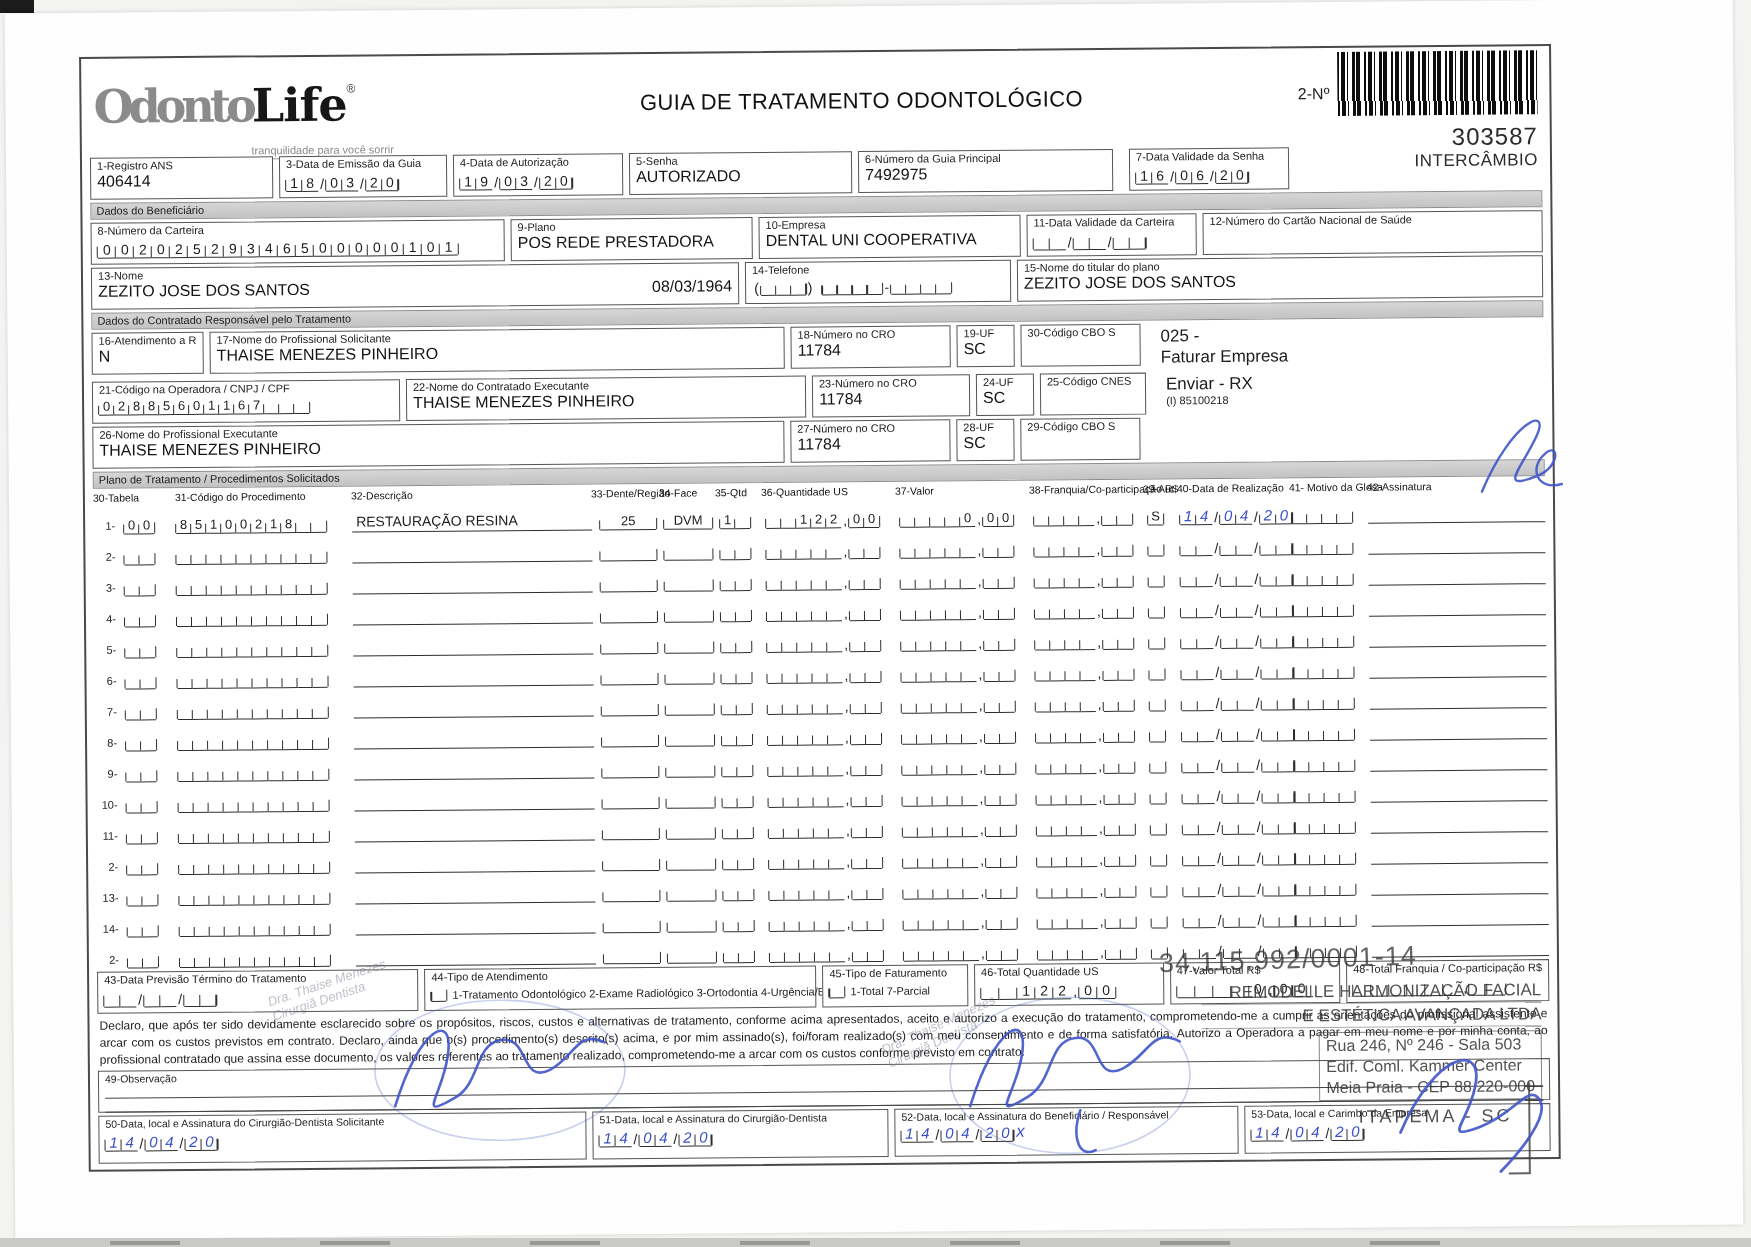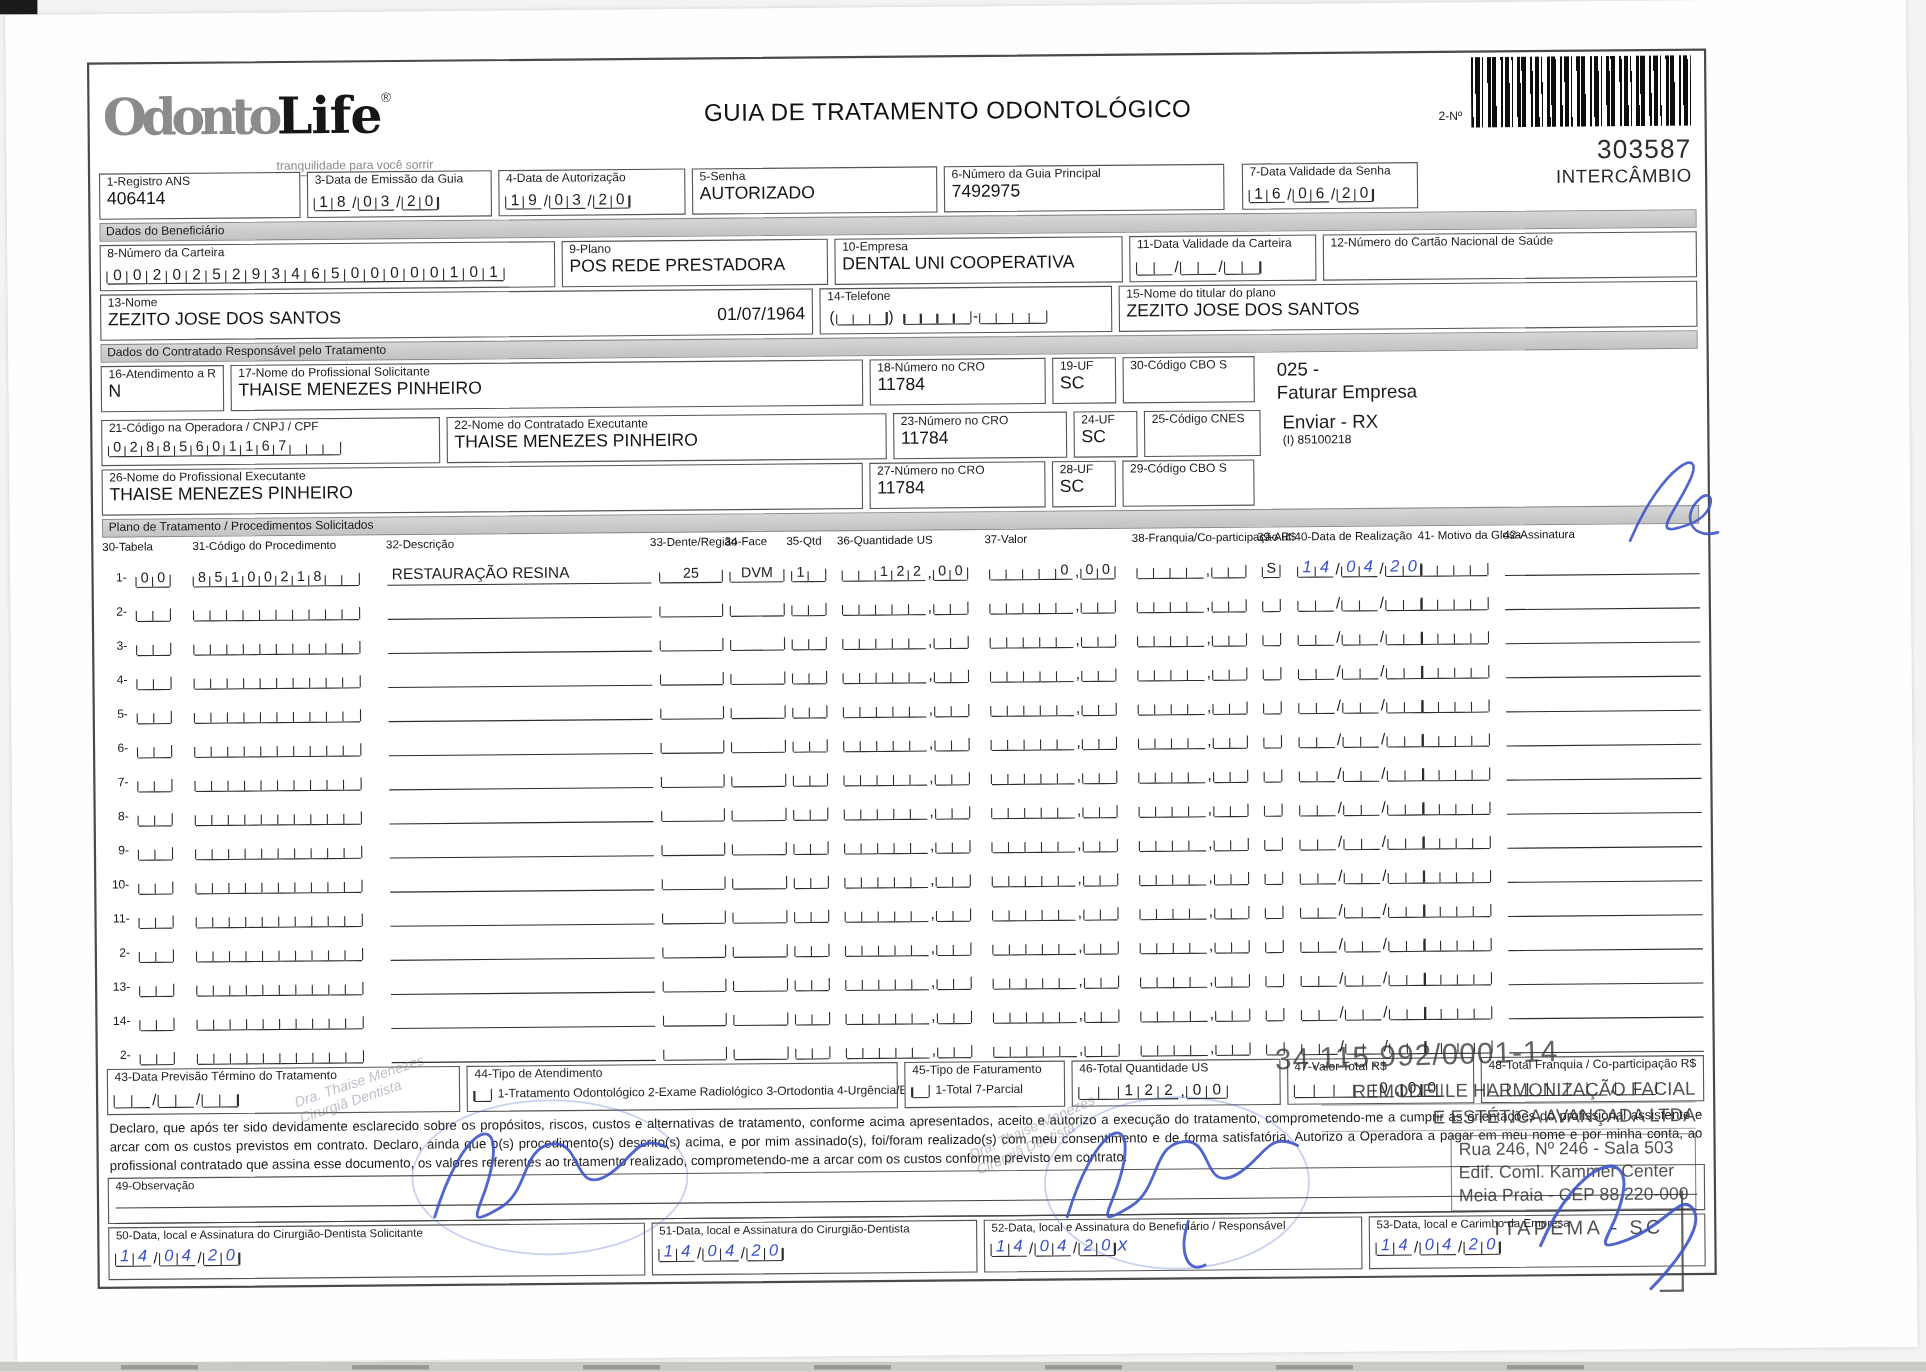--- a/index.html
+++ b/index.html
@@ -13,21 +13,21 @@
   .header{display:flex;padding:6px 10px 2px 12px;height:88px;}
   .logo{width:340px;}
   .logo-line{line-height:52px;white-space:nowrap;}
   .lg-o{font-family:"DejaVu Serif",serif;font-weight:bold;font-size:46px;color:#8b8b8b;letter-spacing:-5px;}
   .lg-l{font-family:"DejaVu Serif",serif;font-weight:bold;font-size:46px;color:#161616;letter-spacing:-1px;}
   .lg-r{font-size:12px;color:#333;vertical-align:28px;}
   .tagline{font-size:11px;color:#8a8a8a;width:300px;text-align:right;border-bottom:1px solid #999;padding:2px 14px 2px 0;}
   .title{flex:1;text-align:center;font-size:22px;font-weight:500;letter-spacing:.4px;margin-top:30px;color:#111;}
   .bc-block{position:absolute;top:4px;right:12px;width:250px;text-align:right;}
   .bc-row{display:flex;align-items:flex-start;justify-content:flex-end;gap:8px;}
-  .bc-label{font-size:11px;margin-top:48px;color:#222;}
+  .bc-label{font-size:16px;margin-top:33px;color:#222;}
   .barcode{width:200px;height:64px;background:repeating-linear-gradient(90deg,#0d0d0d 0 2px,#fff 2px 4px,#0d0d0d 4px 8px,#fff 8px 10px,#0d0d0d 10px 11px,#fff 11px 15px,#0d0d0d 15px 18px,#fff 18px 19px,#0d0d0d 19px 23px,#fff 23px 27px);}
   .bc-num{font-size:24px;letter-spacing:1px;margin-top:8px;color:#2b2b2b;}
   .bc-net{font-size:17px;letter-spacing:.5px;color:#2b2b2b;}
 
   
   .row{display:flex;gap:6px;margin:3px 8px;}
   .fbox{border:1.6px solid #555;background:#fff;padding:1px 6px 0 6px;height:42px;position:relative;box-sizing:border-box;}
   .flabel{font-size:11px;color:#222;white-space:nowrap;overflow:hidden;}
   .fvalue{font-size:16px;color:#141414;padding-top:1px;white-space:nowrap;}
   .note{padding:2px 4px;border:none;}
@@ -212,21 +212,21 @@
     </div>
     <div class="fbox" style="flex:1;">
       <div class="flabel">12-Número do Cartão Nacional de Saúde</div>
     </div>
   </div>
   <div class="row">
     <div class="fbox" style="width:648px;">
       <div class="flabel">13-Nome</div>
       <div class="fvalue spread">
         <span>ZEZITO JOSE DOS SANTOS</span>
-        <span>01/07/1964</span>
+        <span>08/03/1964</span>
       </div>
     </div>
     <div class="fbox" style="width:266px;">
       <div class="flabel">14-Telefone</div>
       <div class="comb sm">
         <span class="paren">(</span>
             <span class="comb sm" style="margin:0;">
               <span class="cc"></span>
               <span class="cc"></span>
               <span class="cc"></span>

